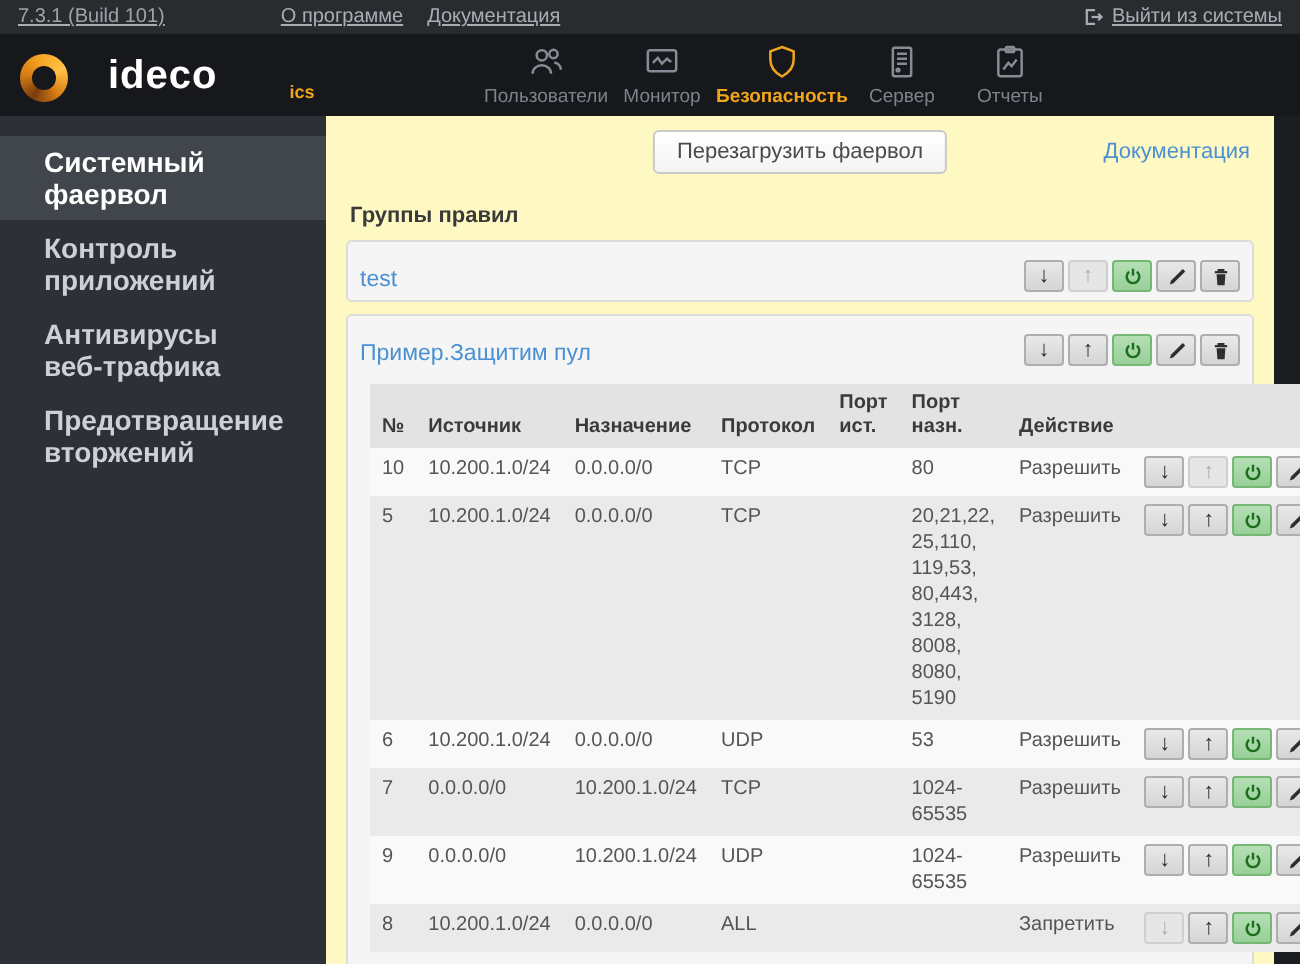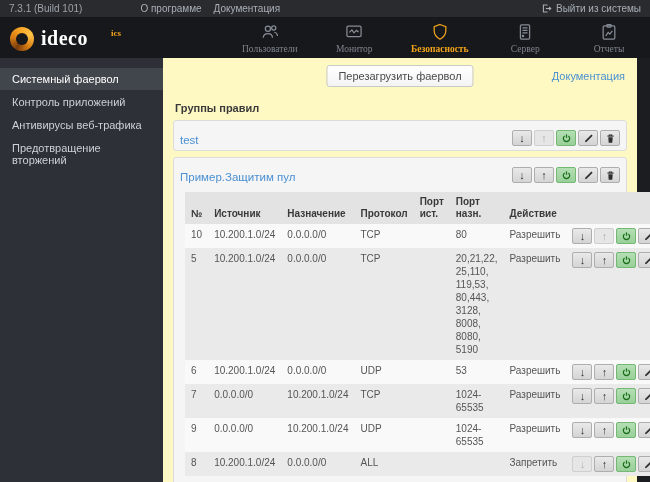--- a/index.html
+++ b/index.html
@@ -6,52 +6,52 @@
   html,body { width:650px; height:482px; overflow:hidden; }
   body {
     background:#1c1d20;
     font-family:"Liberation Sans","DejaVu Sans",sans-serif;
     -webkit-font-smoothing:antialiased;
   }
 
   
   .utilbar {
     height:17px; background:#292b2f; display:flex; align-items:center;
-    padding:0 9px; font-size:10px; color:#a9aeb6;
+    padding:0 9px; font-size:10px; color:#a9aeb6;text-decoration:underline;
   }
   .utilbar .version { color:#9ea3ab; }
   .utilbar .menu { display:flex; gap:12px; margin-left:58px; }
   .utilbar .menu span { cursor:pointer; }
   .utilbar .logout { margin-left:auto; display:flex; align-items:center; gap:4px; cursor:pointer; }
   .utilbar svg { width:11px; height:11px; stroke:#a9aeb6; fill:none; stroke-width:1.6; }
 
   
   .navbar {
     height:41px; background:#17181b; display:flex; align-items:center;
     padding:0 14px 0 10px;
   }
-  .logo { display:flex; align-items:flex-start; gap:7px; width:196px;font-family:Liberation Serif, serif; }
+  .logo { display:flex; align-items:flex-end; gap:20px; width:196px; }
   .logo-ring { width:24px; height:24px; border-radius:50%;
     background:conic-gradient(from 210deg,#7a3c0e,#d97f14,#f9a825,#ffc247,#d97f14,#7a3c0e);
     position:relative; margin-top:2px; }
   .logo-ring::after { content:""; position:absolute; left:6px; top:6px; width:12px; height:12px;
     border-radius:50%; background:#17181b; }
   .logo-text { color:#fff; font-size:20px; font-weight:bold; letter-spacing:.5px; line-height:26px; }
   .logo-sup { color:#f2a41b; font-size:9px; font-weight:bold; margin-top:3px; margin-left:16px; }
-  .nav-items { display:flex; flex:1; justify-content:space-between; padding-left:36px;font-family:Liberation Serif, serif; }
+  .nav-items { display:flex; flex:1; padding-left:36px; }
   .nav-item { display:flex; flex-direction:column; align-items:center; gap:2px; cursor:pointer; min-width:54px; }
   .nav-item svg { width:20px; height:20px; stroke:#868c96; fill:none; stroke-width:1.5; }
   .nav-item .nlabel { font-size:9.5px; color:#7d838c; }
   .nav-item.active svg { stroke:#f2a41b; }
   .nav-item.active .nlabel { color:#f2a41b; font-weight:bold; }
 
   
   .shell { display:flex; height:424px; }
   .sidebar { width:163px; background:#2d3036; padding-top:9px; flex-shrink:0; }
-  .side-item { font-size:11px; color:#ccd1d7; padding:5px 12px; margin:1px 0; cursor:pointer; }
+  .side-item { font-size:14px; color:#ccd1d7; padding:5px 22px; margin:1px 0; cursor:pointer;font-weight:bold; }
   .side-item.active { background:#41454c; color:#ffffff; }
 
   .content { width:474px; background:#fef9c3; padding:7px 8px 0 8px; position:relative; }
 
   .toolbar { position:relative; height:28px; }
   .btn-white {
     background:linear-gradient(#ffffff,#f4f4f4); border:1px solid #c9c9c9; border-radius:3px;
     font-size:11px; color:#4a4a4a; padding:4px 11px; cursor:pointer; display:inline-flex;
     align-items:center; gap:5px; font-family:inherit;
   }

